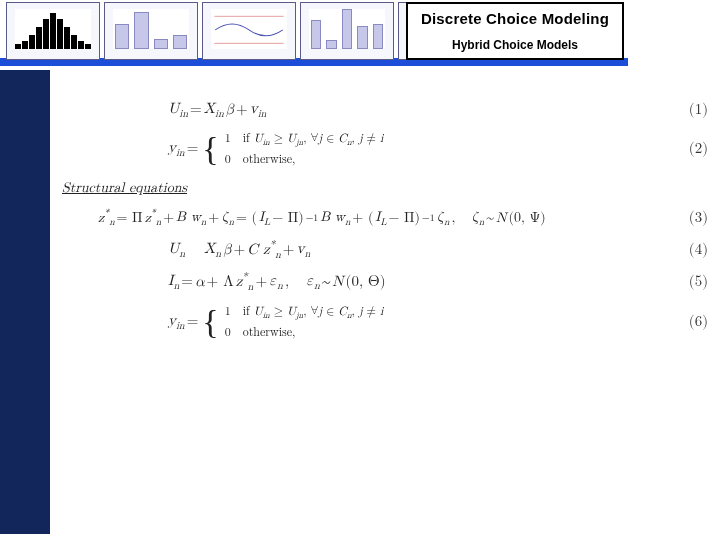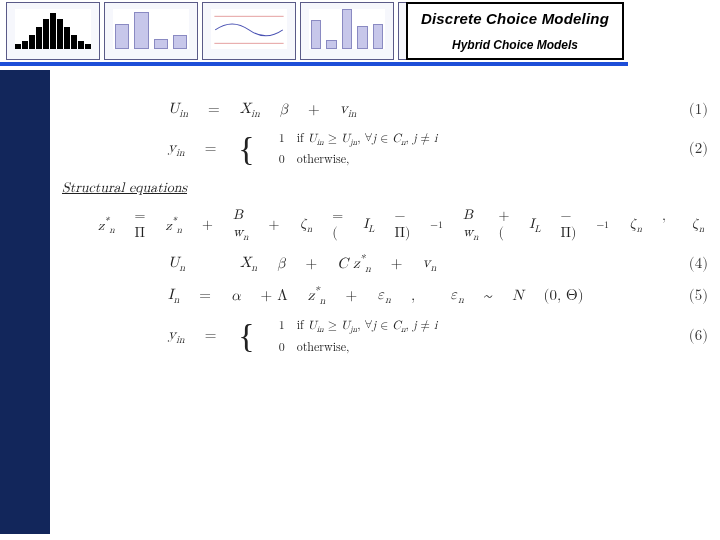--- a/index.html
+++ b/index.html
@@ -7,24 +7,23 @@
     width: 720px; height: 540px;
     font-family: Georgia, 'Times New Roman', serif;
     background: #fff;
     position: relative;
     overflow: hidden;
   }
 
   
   .header {
     width: 628px; height: 66px;
-    border-bottom: 4px solid #1d4ed8;
+    border-bottom: 8px solid #1d4ed8;
     position: relative;
     background: #fff;
-    font-style: italic;
   }
   .thumb-strip {
     position: absolute; left: 6px; top: 2px;
     height: 60px; display: flex; gap: 4px;
   }
   .thumb {
     width: 94px; height: 58px;
     border: 1px solid #5a5a88;
     background: #f6f7fc;
     position: relative; overflow: hidden;
@@ -63,21 +62,21 @@
   }
 
   
   .equations {
     position: absolute; left: 58px; top: 90px; right: 12px; bottom: 10px;
     font-family: 'Cambria Math', 'Latin Modern Math', 'STIX Two Math', Georgia, serif;
     color: #222;
     font-size: 15px;
   }
   .eq-row { display: flex; align-items: center; justify-content: space-between; margin: 10px 0; }
-  .eq-body { display: flex; align-items: center; gap: 20px; padding-left: 110px; }
+  .eq-body { display: flex; align-items: center; gap: 2px; padding-left: 110px; }
   .eq-body.wide { padding-left: 40px; }
   .eq-num { width: 34px; text-align: right; color: #333; }
   .sub { font-size: 0.7em; vertical-align: sub; }
   .sup { font-size: 0.7em; vertical-align: super; }
   .ital { font-style: italic; }
   
   .brace {
     font-size: 34px; line-height: 34px; margin: 0 4px 0 2px; font-family: serif;
   }
   .piece { display: inline-block; }

